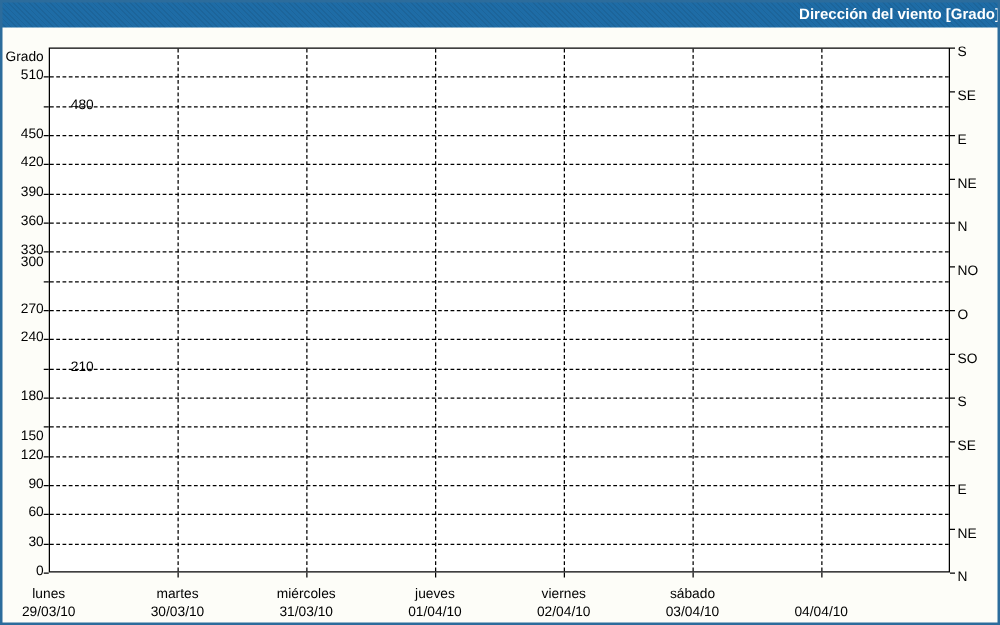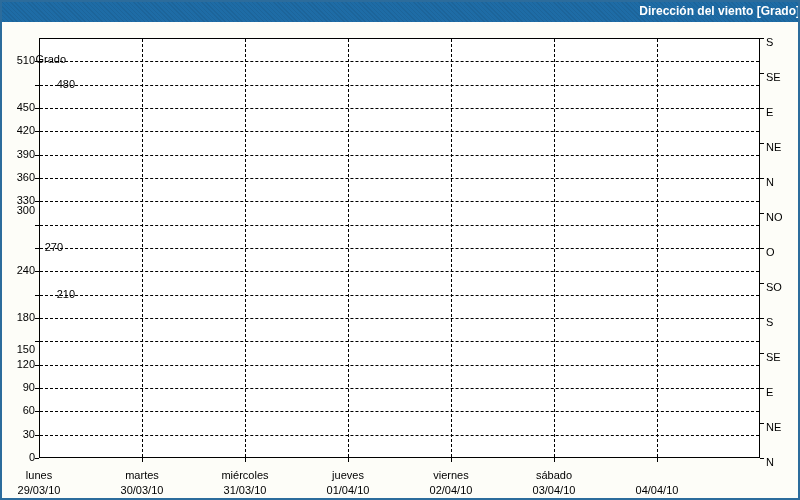--- a/index.html
+++ b/index.html
@@ -25,21 +25,21 @@
     position:absolute;left:39px;top:38px;width:721px;height:420px;
     border:1px solid #000;box-sizing:border-box;
     background:var(--plot-bg,#fff);
   }
   .hgrid{position:absolute;height:0;border-top:1px dashed var(--grid,#000);}
   .vgrid{position:absolute;width:0;border-left:1px dashed var(--grid,#000);}
   .tick{position:absolute;background:#000;}
   .ylab{position:absolute;left:0;width:35px;text-align:right;font-size:11px;color:#000;white-space:nowrap;}
   .rlab{position:absolute;left:766px;font-size:11px;color:#000;white-space:nowrap;}
   .daylab{position:absolute;width:110px;text-align:center;font-size:11px;color:#000;white-space:nowrap;}
-  .grado{position:absolute;left:0;width:35px;text-align:right;top:53px;font-size:11px;color:#000;padding-left:31px;}
+  .grado{position:absolute;left:0;width:35px;text-align:right;top:40px;font-size:11px;color:#000;}
 </style>
 </head>
 <body>
 
 <div class="titlebar">
   <span>Dirección del viento [Grado]</span>
 </div>
 
 <div id="chart-area">
   <div class="plot"></div>
@@ -65,21 +65,21 @@
     <div class="tick" style="left: 35px; top: 318px; width: 4px; height: 1px;"></div>
     <div class="ylab" style="top: 311px;">180</div>
     <div class="hgrid" style="left: 40px; top: 294.667px; width: 719px;"></div>
     <div class="tick" style="left: 35px; top: 294.667px; width: 4px; height: 1px;"></div>
     <div class="ylab" style="top: 287.667px; padding-left: 40px;">210</div>
     <div class="hgrid" style="left: 40px; top: 271.333px; width: 719px;"></div>
     <div class="tick" style="left: 35px; top: 271.333px; width: 4px; height: 1px;"></div>
     <div class="ylab" style="top: 264.333px;">240</div>
     <div class="hgrid" style="left: 40px; top: 248px; width: 719px;"></div>
     <div class="tick" style="left: 35px; top: 248px; width: 4px; height: 1px;"></div>
-    <div class="ylab" style="top: 241px; margin-left: 28px;">270</div>
+    <div class="ylab" style="top: 241px;">270</div>
     <div class="hgrid" style="left: 40px; top: 224.667px; width: 719px;"></div>
     <div class="tick" style="left: 35px; top: 224.667px; width: 4px; height: 1px;"></div>
     <div class="ylab" style="top: 204px;">300</div>
     <div class="hgrid" style="left: 40px; top: 201.333px; width: 719px;"></div>
     <div class="tick" style="left: 35px; top: 201.333px; width: 4px; height: 1px;"></div>
     <div class="ylab" style="top: 194.333px;">330</div>
     <div class="hgrid" style="left: 40px; top: 178px; width: 719px;"></div>
     <div class="tick" style="left: 35px; top: 178px; width: 4px; height: 1px;"></div>
     <div class="ylab" style="top: 171px;">360</div>
     <div class="hgrid" style="left: 40px; top: 154.667px; width: 719px;"></div>

